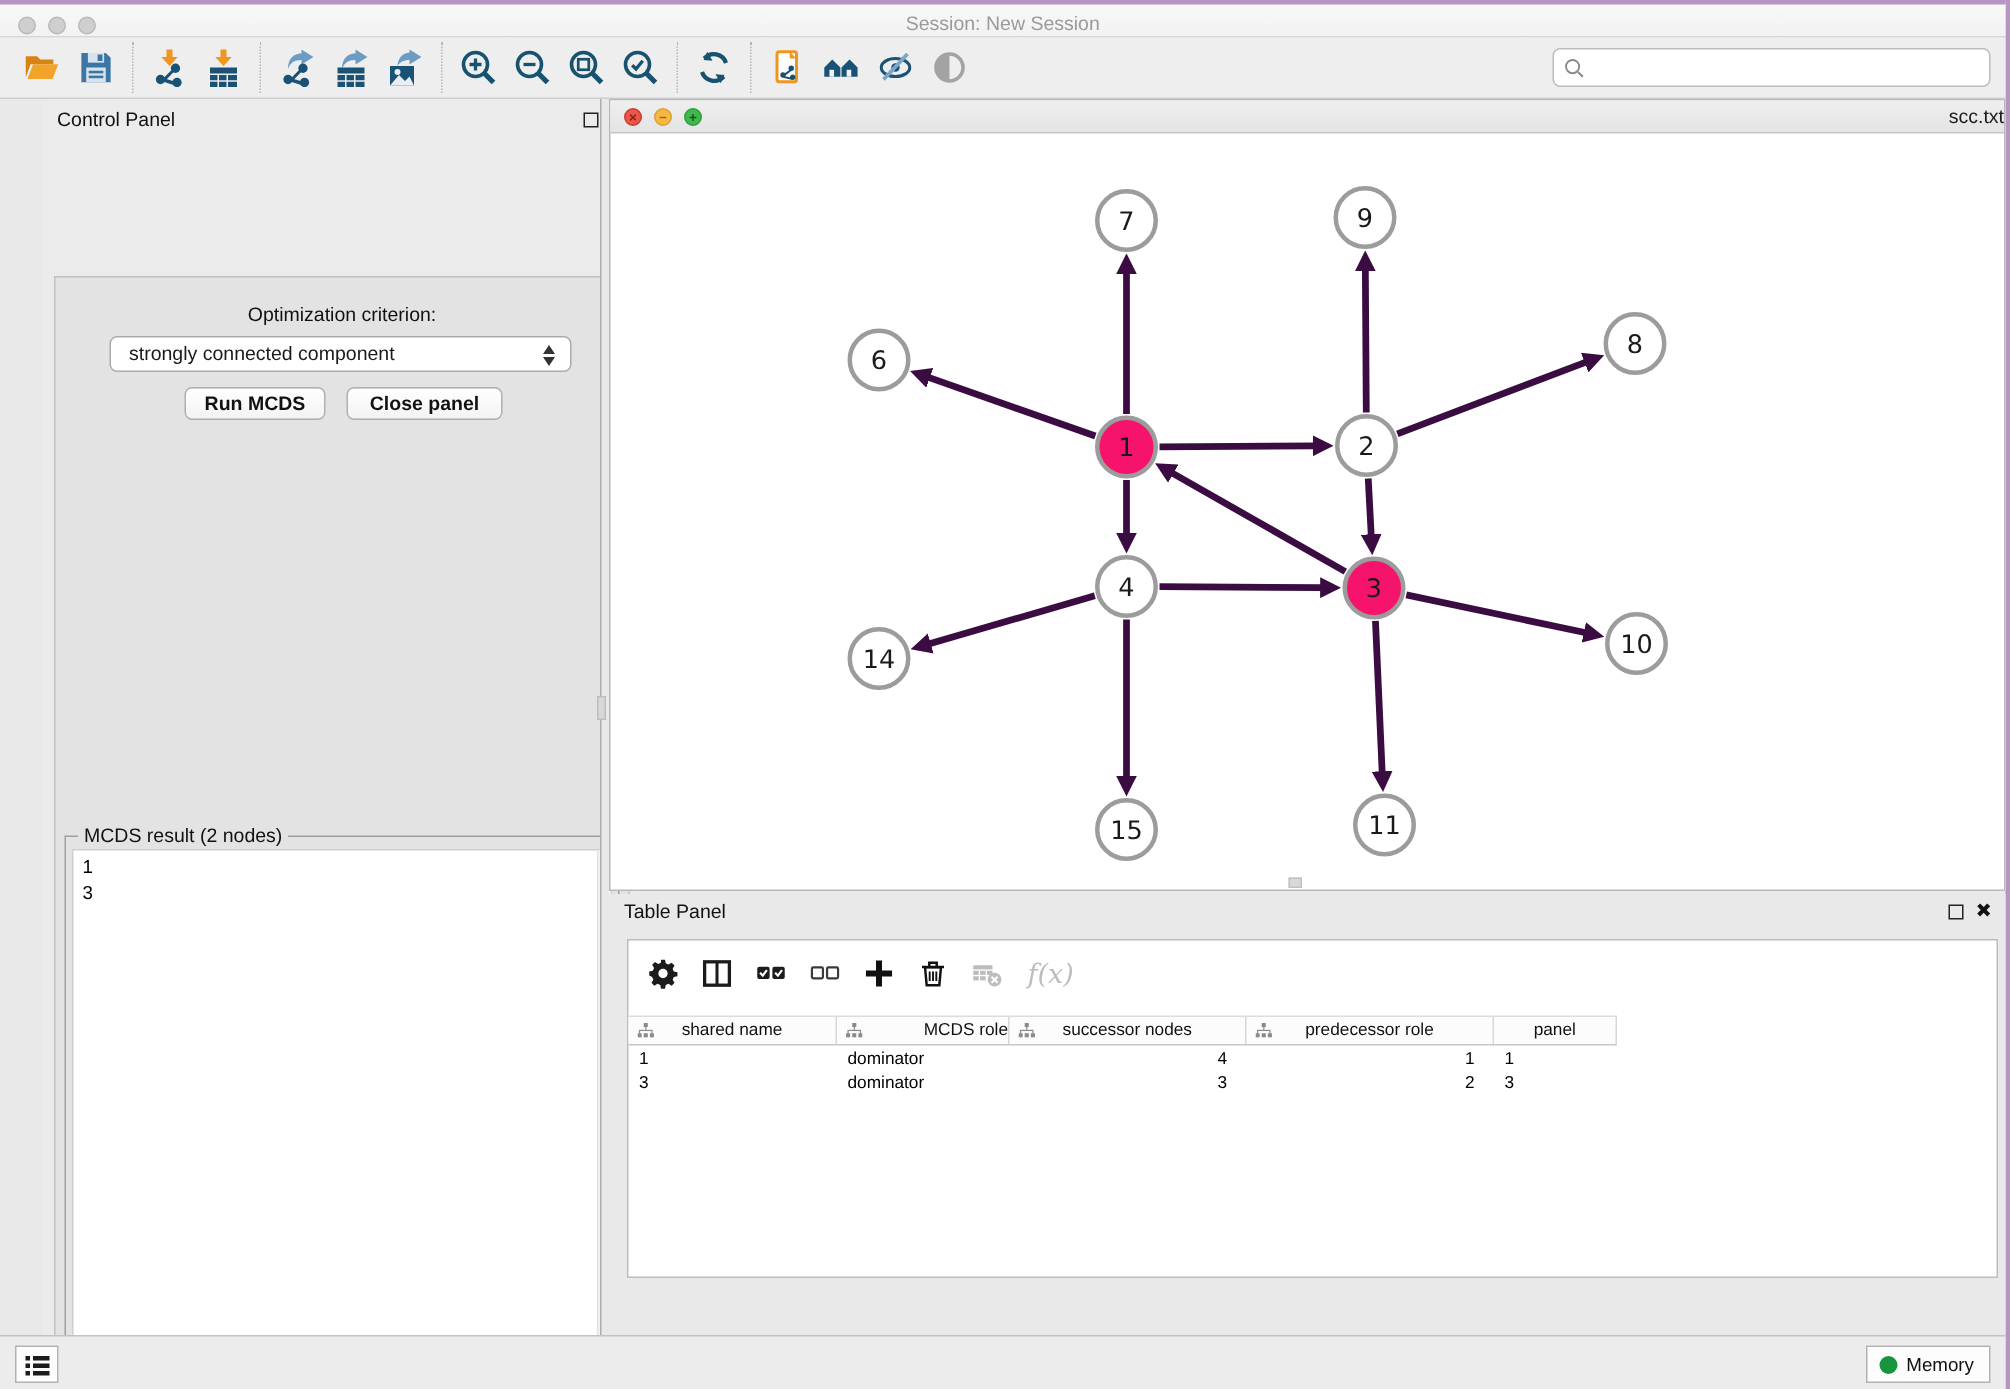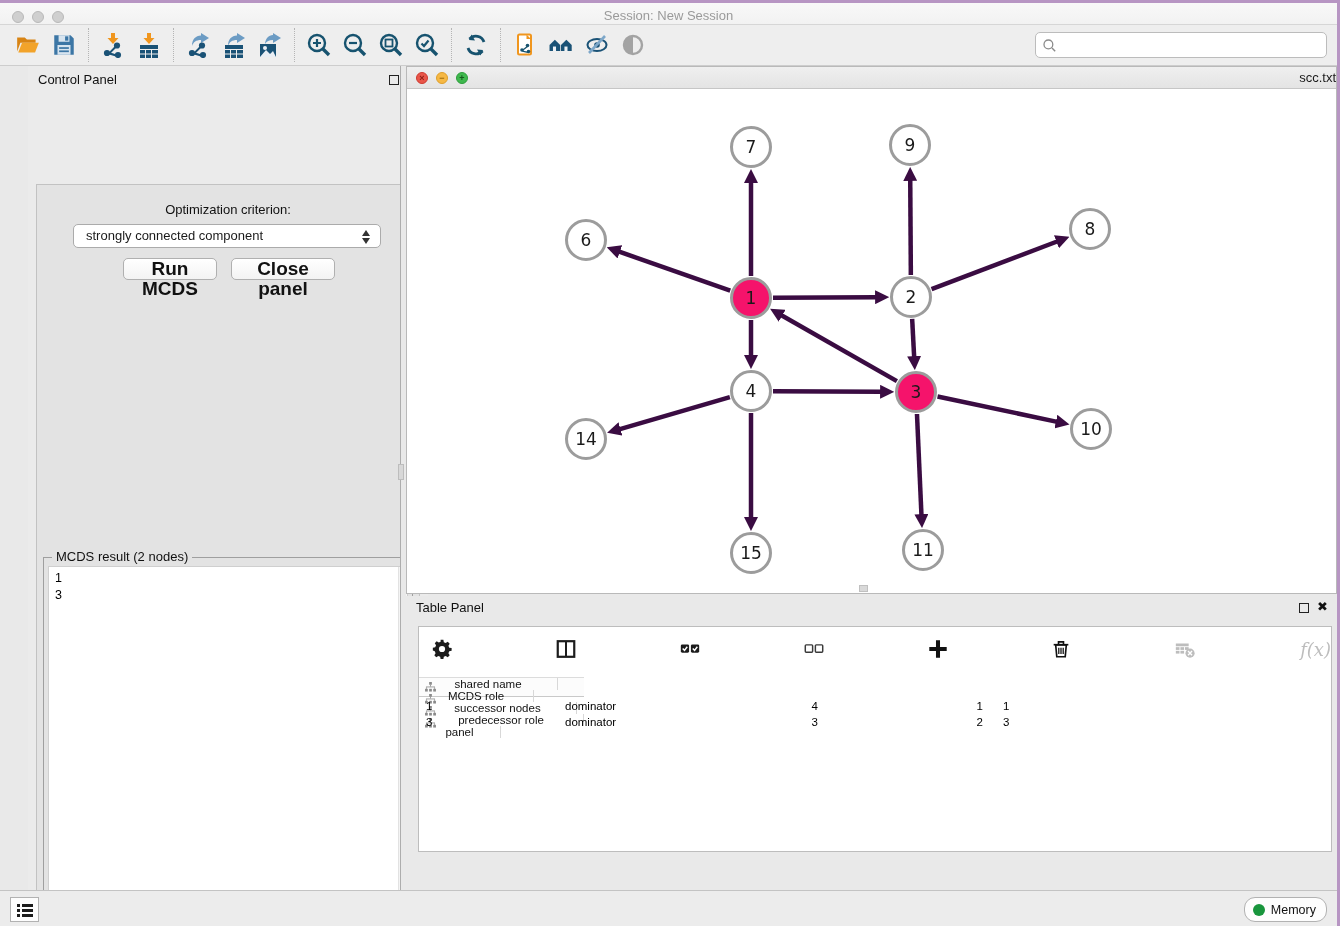--- a/index.html
+++ b/index.html
@@ -31,21 +31,21 @@
   .seg:first-child { border-left:1px solid #b4b4b4; border-radius:6px 0 0 6px; }
   .seg:last-child { border-radius:0 6px 6px 0; }
   .seg-active { background:#e3e3e3; color:#bdbdbd; }
   #cp-box { position:absolute; left:8px; top:118px; width:384px; height:760px; background:#e3e3e3; border:1px solid #c2c2c2; }
   #opt-label { position:absolute; left:0; right:0; top:17px; text-align:center; font-size:13px; font-weight:400; color:#111; }
   #opt-select { position:absolute; left:36px; top:39px; width:308px; height:24px; background:#fff; border:1px solid #ababab; border-radius:5px; line-height:22px; padding-left:12px; font-size:13px; cursor:pointer; }
   #opt-select .updown { position:absolute; right:8px; top:3px; width:10px; height:16px; }
   #opt-select .updown div { width:0; height:0; border-left:4.5px solid transparent; border-right:4.5px solid transparent; margin:2px 0; }
   .arr-up { border-bottom:6px solid #333; }
   .arr-dn { border-top:6px solid #333; }
-  .cp-btn { position:absolute; top:73px; height:22px; background:linear-gradient(#ffffff,#f3f3f3); border:1px solid #b0b0b0; border-radius:5px; font-size:19px; font-weight:600; text-align:center; line-height:20px; color:#111; cursor:pointer; }
+  .cp-btn { position:absolute; top:73px; height:22px; background:linear-gradient(#ffffff,#f3f3f3); border:1px solid #b0b0b0; border-radius:5px; font-size:13px; font-weight:600; text-align:center; line-height:20px; color:#111; cursor:pointer; }
   #btn-run { left:86px; width:94px; }
   #btn-close { left:194px; width:104px; }
   #mcds-fieldset { position:absolute; left:6px; top:372px; width:370px; height:380px; border:1px solid #9f9f9f; }
   #mcds-legend { position:absolute; left:8px; top:-9px; background:#e3e3e3; padding:0 4px; font-size:13px; color:#111; }
   #mcds-textarea { position:absolute; left:4px; top:8px; right:4px; bottom:4px; background:#fff; border:1px solid #cfcfcf; }
   #mcds-text { position:absolute; left:6px; top:3px; font-size:12.5px; line-height:17px; white-space:pre; color:#000; }
   #mcds-scroll { position:absolute; right:0; top:0; bottom:0; width:9px; background:#f4f4f4; border-left:1px solid #e2e2e2; }
 
   
   #v-split { position:absolute; left:400px; top:66px; width:6px; height:824px; background:#e9e9e9; border-left:1px solid #adadad; cursor:col-resize; }
@@ -55,39 +55,39 @@
   #net-window { position:absolute; left:406px; top:66px; width:931px; height:528px; background:#fff; border:1px solid #b9b9b9; }
   #net-titlebar { position:absolute; left:0; top:0; right:0; height:22px; background:linear-gradient(#efefef,#e4e4e4); border-bottom:1px solid #c6c6c6; }
   .mac-dot { position:absolute; top:5px; width:12px; height:12px; border-radius:50%; font-size:9px; font-weight:bold; text-align:center; line-height:11px; cursor:pointer; }
   #net-title { position:absolute; left:0; right:0; top:3px; text-align:right; font-size:13px; color:#1a1a1a; }
   #graph-svg { position:absolute; left:0; top:22px; }
   #net-grip { position:absolute; left:452px; bottom:1px; width:9px; height:7px; background:#d9d9d9; border:1px solid #c0c0c0; cursor:row-resize; }
 
   
   #table-panel { position:absolute; left:406px; top:596px; width:931px; height:294px; background:#e9e9e9; }
   #tp-box { position:absolute; left:12px; top:30px; width:914px; height:226px; background:#fff; border:1px solid #bdbdbd; }
-  #tp-toolbar { position:absolute; left:0; top:0; right:0; height:44px; display:flex; align-items:center; padding-left:10px;justify-content:space-between; }
+  #tp-toolbar { position:absolute; left:0; top:0; right:12px; height:44px; display:flex; align-items:center; padding-left:10px; }
   .tp-btn { width:26px; height:26px; margin-right:10px; display:flex; align-items:center; justify-content:center; cursor:pointer; }
   .tp-btn svg { width:22px; height:22px; }
   #fx-label { font-family:"DejaVu Serif","Liberation Serif",serif; font-style:italic; font-size:18px; color:#bdbdbd; margin-left:4px; cursor:default; }
-  #tp-header { position:absolute; left:0; top:50px; height:20px; display:flex; border-top:1px solid #dcdcdc; border-bottom:1px solid #c9c9c9; background:#fcfcfc;flex-direction:column; }
+  #tp-header { position:absolute; left:0; top:50px; height:20px; display:flex; border-top:1px solid #dcdcdc; border-bottom:1px solid #c9c9c9; background:#fcfcfc; }
   .th-cell { position:relative; height:18px; border-right:1px solid #d8d8d8; display:flex; align-items:center; justify-content:center; font-size:11.5px; color:#111; }
   .th-cell svg { position:absolute; left:6px; top:4px; width:11px; height:10px; }
   #tp-rows { position:absolute; left:0; top:71px; right:0; }
   .trow { display:flex; height:16px; }
   .tcell { font-size:11.5px; line-height:16px; color:#000; overflow:hidden; }
   .tcell.left { text-align:left; padding-left:7px; }
   .tcell.right { text-align:right; padding-right:13px; }
   #tp-tabs { position:absolute; left:0; right:0; top:266px; display:flex; justify-content:center; }
   #tp-tabs .seg { height:22px; line-height:20px; }
 
   
   #statusbar { position:absolute; left:0; top:890px; width:100%; height:36px; background:#ececec; border-top:1px solid #c3c3c3; }
   #status-list-btn { position:absolute; left:10px; top:6px; width:29px; height:25px; background:#fdfdfd; border:1px solid #b2b2b2; display:flex; align-items:center; justify-content:center; cursor:pointer; }
-  #memory-btn { position:absolute; right:10px; top:6px; height:25px; padding:0 10px 0 8px; background:#fdfdfd; border:1px solid #b2b2b2; border-radius:11px; display:flex; align-items:center; gap:6px; font-size:12.5px; color:#111; cursor:pointer; }
+  #memory-btn { position:absolute; right:10px; top:6px; height:25px; padding:0 10px 0 8px; background:#fdfdfd; border:1px solid #b2b2b2; border-radius:0; display:flex; align-items:center; gap:6px; font-size:12.5px; color:#111; cursor:pointer; }
   #memory-dot { width:12px; height:12px; border-radius:50%; background:#18953c; }
 </style>
 </head>
 <body>
 
 <div id="app">
 
   <div id="titlebar">
     <div class="tl-dot" style="left:12px"></div>
     <div class="tl-dot" style="left:32px"></div>
@@ -441,21 +441,21 @@
                 <rect x="1" y="5" width="10" height="0.9"></rect>
                 <rect x="1" y="5.9" width="0.9" height="1.6"></rect>
                 <rect x="10.1" y="5.9" width="0.9" height="1.6"></rect>
                 <rect x="0" y="7.5" width="3" height="3"></rect>
                 <rect x="4.5" y="7.5" width="3" height="3"></rect>
                 <rect x="9" y="7.5" width="3" height="3"></rect>
               </g>
             </svg>
             <span>shared name</span>
           </div>
-          <div class="th-cell" style="width: 115px;">
+          <div class="th-cell" style="width: 115px; justify-content: flex-end;">
             <svg viewBox="0 0 12 11">
               <g fill="#8a8a8a">
                 <rect x="4.5" y="0" width="3" height="3"></rect>
                 <rect x="5.6" y="3" width="0.9" height="2"></rect>
                 <rect x="1" y="5" width="10" height="0.9"></rect>
                 <rect x="1" y="5.9" width="0.9" height="1.6"></rect>
                 <rect x="10.1" y="5.9" width="0.9" height="1.6"></rect>
                 <rect x="0" y="7.5" width="3" height="3"></rect>
                 <rect x="4.5" y="7.5" width="3" height="3"></rect>
                 <rect x="9" y="7.5" width="3" height="3"></rect>

